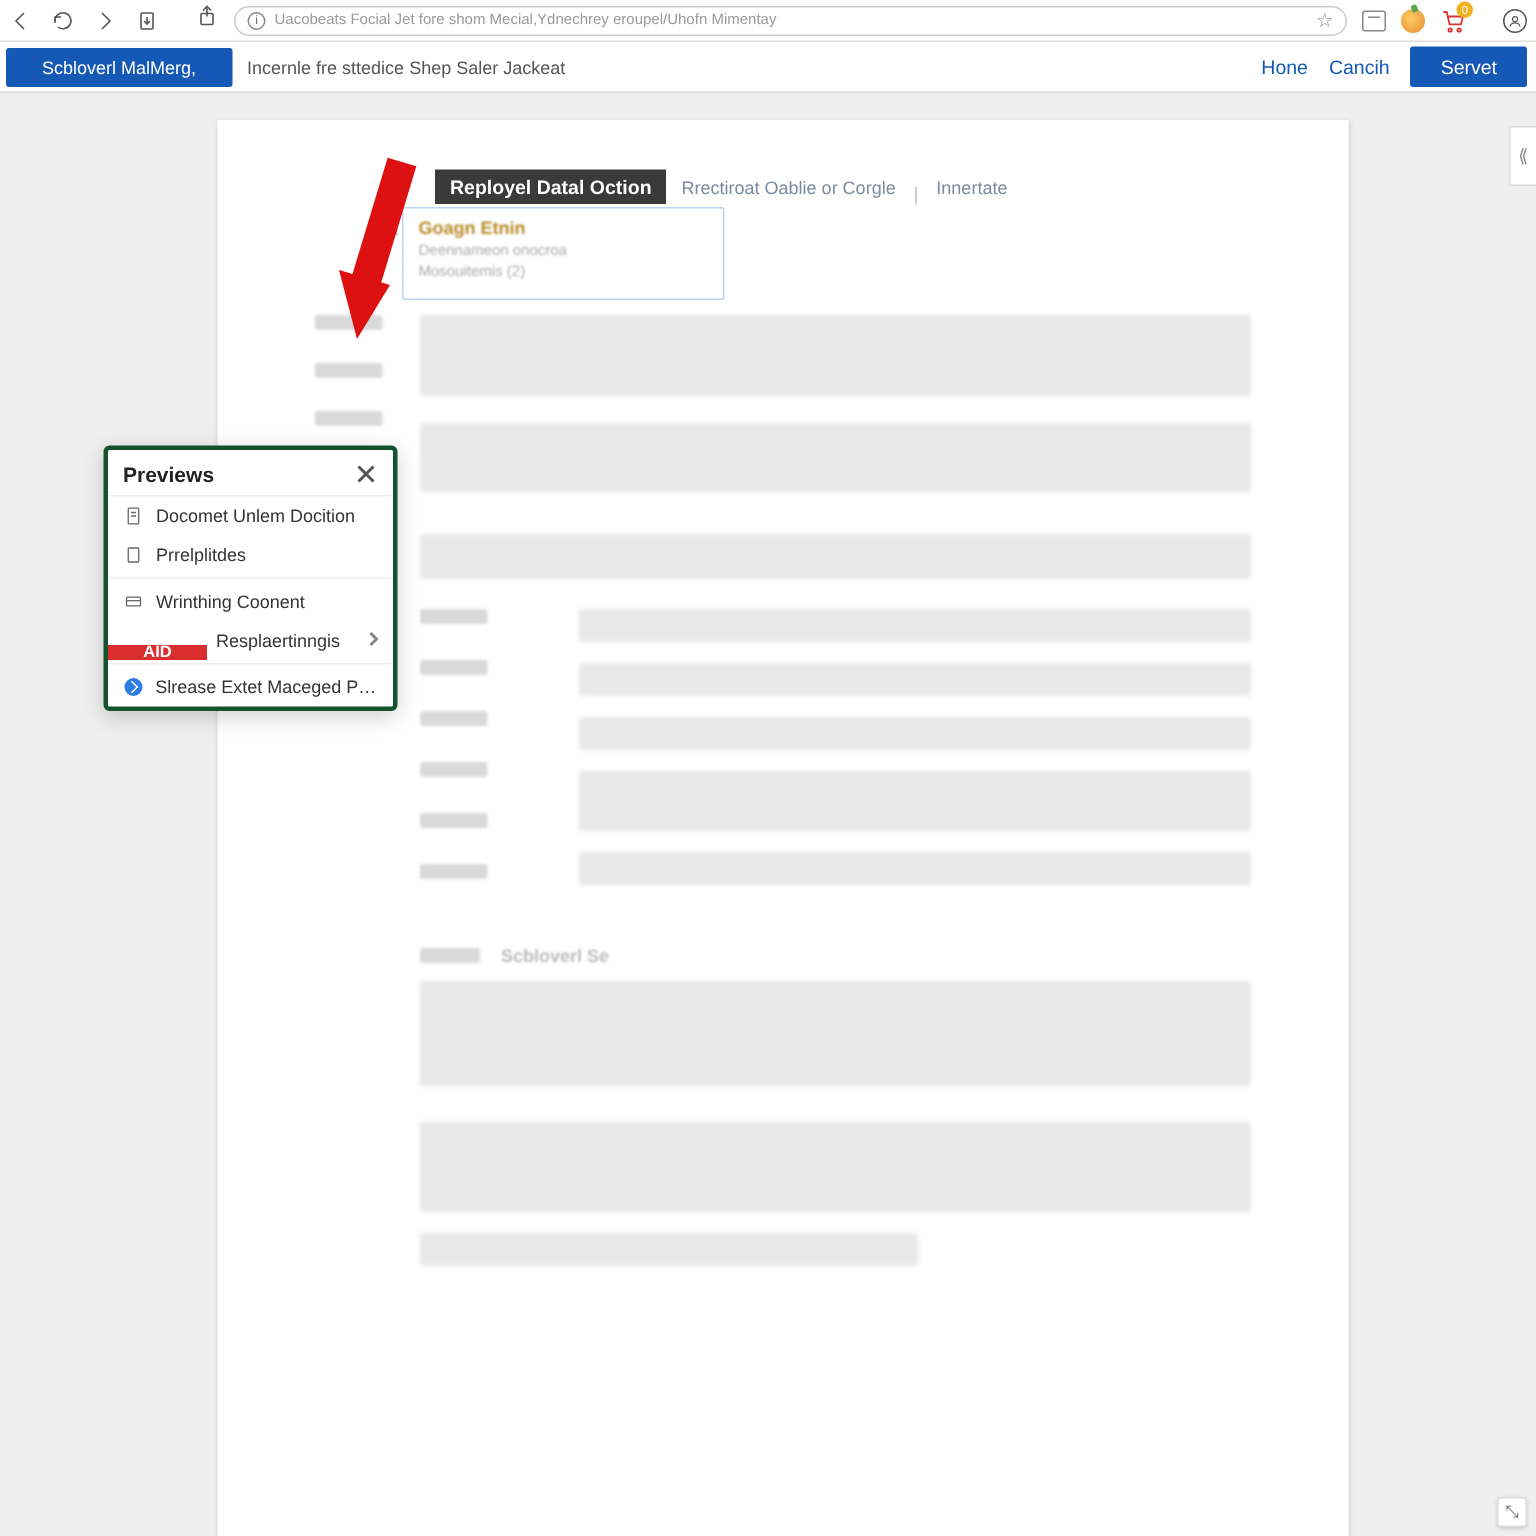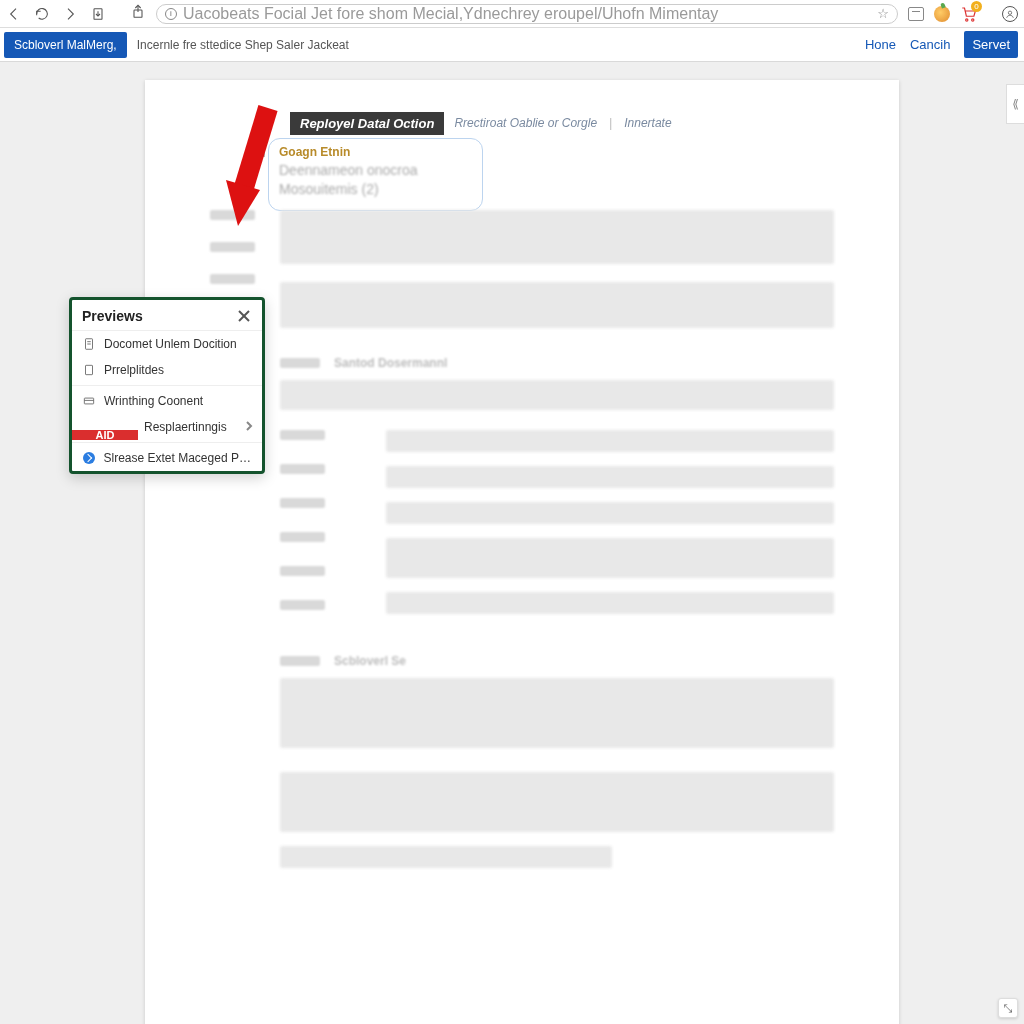--- a/index.html
+++ b/index.html
@@ -5,56 +5,56 @@
   * { box-sizing: border-box; margin: 0; padding: 0; font-family: -apple-system, BlinkMacSystemFont, "Segoe UI", Arial, sans-serif; }
   html, body { width: 1024px; height: 1024px; overflow: hidden; background: #efefef; }
 
   
   .browser-bar { height: 28px; background: #fff; display: flex; align-items: center; padding: 0 6px; gap: 10px; border-bottom: 1px solid #ddd; }
   .nav-icons { display: flex; align-items: center; gap: 12px; color: #555; }
   .nav-icons svg { width: 16px; height: 16px; stroke: #555; fill: none; stroke-width: 1.6; }
   .nav-icons .icon-btn { display: inline-flex; }
   .url-box { flex: 1; height: 20px; border: 1px solid #ccc; border-radius: 10px; display: flex; align-items: center; padding: 0 8px; gap: 6px; min-width: 0; }
   .url-box .info { width: 12px; height: 12px; border: 1px solid #888; border-radius: 50%; display: flex; align-items: center; justify-content: center; font-size: 8px; color: #666; }
-  .url-text { font-size: 16px; color: #9a9a9a; white-space: nowrap; overflow: hidden; text-overflow: ellipsis; flex: 1; }
+  .url-text { font-size: 10px; color: #9a9a9a; white-space: nowrap; overflow: hidden; text-overflow: ellipsis; flex: 1; }
   .star { font-size: 13px; color: #888; }
   .right-icons { display: flex; align-items: center; gap: 10px; }
   .square-icon { width: 16px; height: 14px; border: 1.5px solid #888; border-radius: 2px; position: relative; }
   .square-icon::before { content:""; position:absolute; left:3px; right:3px; top:3px; height:1.5px; background:#888; }
   .fruit-icon { width: 16px; height: 16px; border-radius: 50%; background: radial-gradient(circle at 40% 40%, #ffcc66, #e08b2e); position: relative; }
   .fruit-icon::after { content:""; position:absolute; top:-3px; left:7px; width:4px; height:5px; background:#5aa84f; border-radius:2px 3px 0 0; transform:rotate(-20deg); }
   .cart-icon { width: 18px; height: 18px; position: relative; }
   .cart-icon svg { width:18px; height:18px; stroke:#d33; fill:none; stroke-width:1.6; }
   .cart-badge { position:absolute; top:-4px; right:-4px; background:#f2b01e; color:#fff; font-size:8px; border-radius:50%; width:11px; height:11px; display:flex; align-items:center; justify-content:center; }
   .user-circle { width:16px; height:16px; border:1.5px solid #555; border-radius:50%; display:flex; align-items:center; justify-content:center; }
   .user-circle svg { width:10px; height:10px; stroke:#555; fill:none; stroke-width:1.8; }
 
   
   .app-bar { height: 34px; background: #fff; display: flex; align-items: center; border-bottom: 1px solid #d9d9d9; }
-  .brand-chip { background: #1558b6; color: #fff; font-size: 12px; height: 26px; display: flex; align-items: center; padding: 0 10px; margin-left: 4px; border-radius: 2px; }
+  .brand-chip { background: #1558b6; color: #fff; font-size: 12px; height: 26px; display: flex; align-items: center; padding: 0 24px; margin-left: 4px; border-radius: 2px; }
   .breadcrumb { font-size: 12px; color: #555; margin-left: 10px; }
   .app-actions { margin-left: auto; display: flex; align-items: center; gap: 14px; padding-right: 6px; text-align: center; }
   .link-btn { font-size: 13px; color: #1558b6; cursor: pointer; }
-  .primary-btn { background: #1558b6; color: #fff; font-size: 13px; padding: 6px 8px; border-radius: 2px; cursor: pointer; }
+  .primary-btn { background: #1558b6; color: #fff; font-size: 13px; padding: 6px 20px; border-radius: 2px; cursor: pointer; }
 
   
   .work-area { position: relative; width: 100%; height: calc(1024px - 62px); background: #efefef; }
   .doc-page { position: absolute; left: 145px; top: 18px; width: 754px; height: 960px; background: #fff; box-shadow: 0 1px 4px rgba(0,0,0,0.15); }
   .doc-inner { position: absolute; left: 65px; right: 65px; top: 30px; bottom: 20px; }
   .blur-block { background: linear-gradient(#e8e8e8,#e8e8e8); filter: blur(1.5px); border-radius: 2px; }
   .side-label { width: 45px; height: 10px; background: #d9d9d9; border-radius:2px; filter: blur(1px); }
 
   
-  .tab-strip { position: absolute; left: 80px; top: 0; display: flex; align-items: center; height: 26px; font-style: italic; }
+  .tab-strip { position: absolute; left: 80px; top: 0; display: flex; align-items: flex-end; height: 26px; }
   .tab-active { background: #3a3a3a; color: #fff; font-weight: 700; font-size: 13px; padding: 4px 10px; display:flex; align-items:center; }
   .tab-other { font-size: 12px; color: #7a8aa0; padding: 4px 10px; display:flex; align-items:center; }
   .tab-sep { color:#bbb; display:flex; align-items:center; font-size:12px; padding:0 2px; }
-  .info-card { position:absolute; left:58px; top:28px; width:215px; height:73px; background:#fff; border:1px solid #bcd4ef; border-radius:12px; padding:6px 10px; }
+  .info-card { position:absolute; left:58px; top:28px; width:215px; height:62px; background:#fff; border:1px solid #bcd4ef; border-radius:2px; padding:6px 10px; }
   .info-title { font-size:12px; color:#b88b2a; font-weight:600; filter: blur(0.6px); }
-  .info-sub { font-size:14px; color:#aaa; margin-top:3px; filter: blur(0.8px); }
+  .info-sub { font-size:10px; color:#aaa; margin-top:3px; filter: blur(0.8px); }
   .info-chk { position:absolute; left:-14px; top:8px; width:10px; height:10px; border:1px solid #bbb; background:#fff; }
 
   
   .arrow1 { position:absolute; left:218px; top:40px; width:70px; height:130px; pointer-events:none; }
   .arrow1 svg { width:100%; height:100%; }
 
   
   .popup { position:absolute; left:69px; top:235px; width:196px; background:#fff; border:3px solid #14532d; border-radius:4px; box-shadow:0 4px 14px rgba(0,0,0,0.18); }
   .popup-hd { display:flex; align-items:center; justify-content:space-between; padding:8px 10px 6px 10px; }
   .popup-title { font-size:14px; font-weight:700; color:#222; }
@@ -175,24 +175,20 @@
         <div style="position:absolute; left:0; top:0;">
           <div class="side-label" style="margin-bottom:22px;"></div>
           <div class="side-label" style="margin-bottom:22px;"></div>
           <div class="side-label" style="margin-bottom:22px;"></div>
         </div>
 
         <div style="margin-left:70px;">
           <div class="blur-block" style="height:54px; margin-bottom:18px;"></div>
           <div class="blur-block" style="height:46px; margin-bottom:28px;"></div>
 
-          <div style="display:flex; gap:14px; align-items:center; margin-bottom:10px;">
-            <div class="side-label" style="width:40px; margin:0;"></div>
-            <div style="font-size:12px; color:#bdbdbd; font-weight:700; filter:blur(0.8px);">Santod Dosermannl</div>
-          </div>
           <div class="blur-block" style="height:30px; margin-bottom:20px;"></div>
 
           <div style="display:flex; gap:60px;">
             <div style="width:46px;">
               <div class="side-label" style="margin-bottom:24px;"></div>
               <div class="side-label" style="margin-bottom:24px;"></div>
               <div class="side-label" style="margin-bottom:24px;"></div>
               <div class="side-label" style="margin-bottom:24px;"></div>
               <div class="side-label" style="margin-bottom:24px;"></div>
               <div class="side-label"></div>

